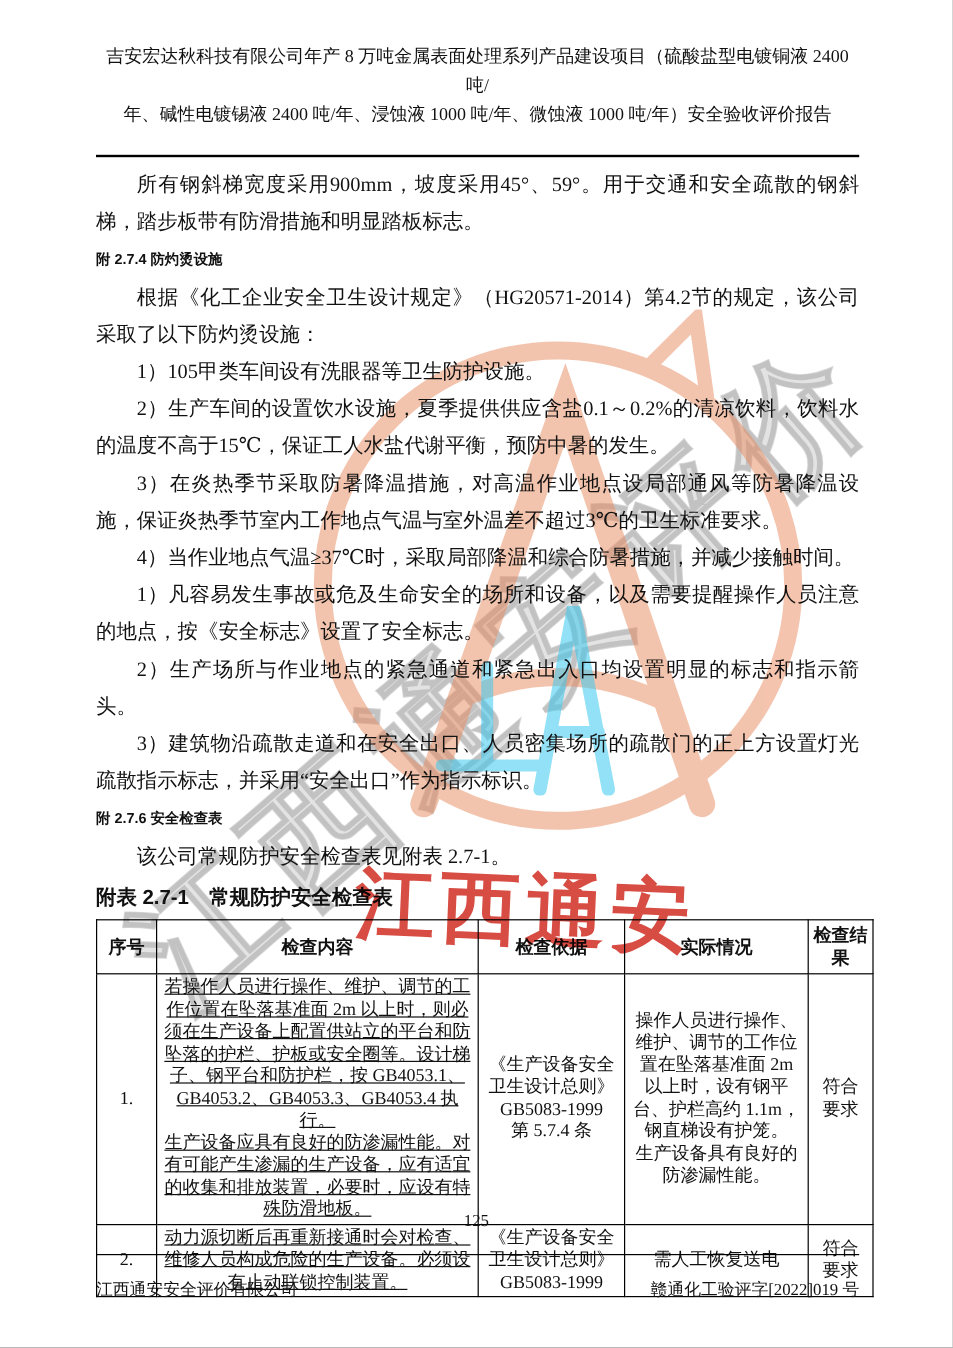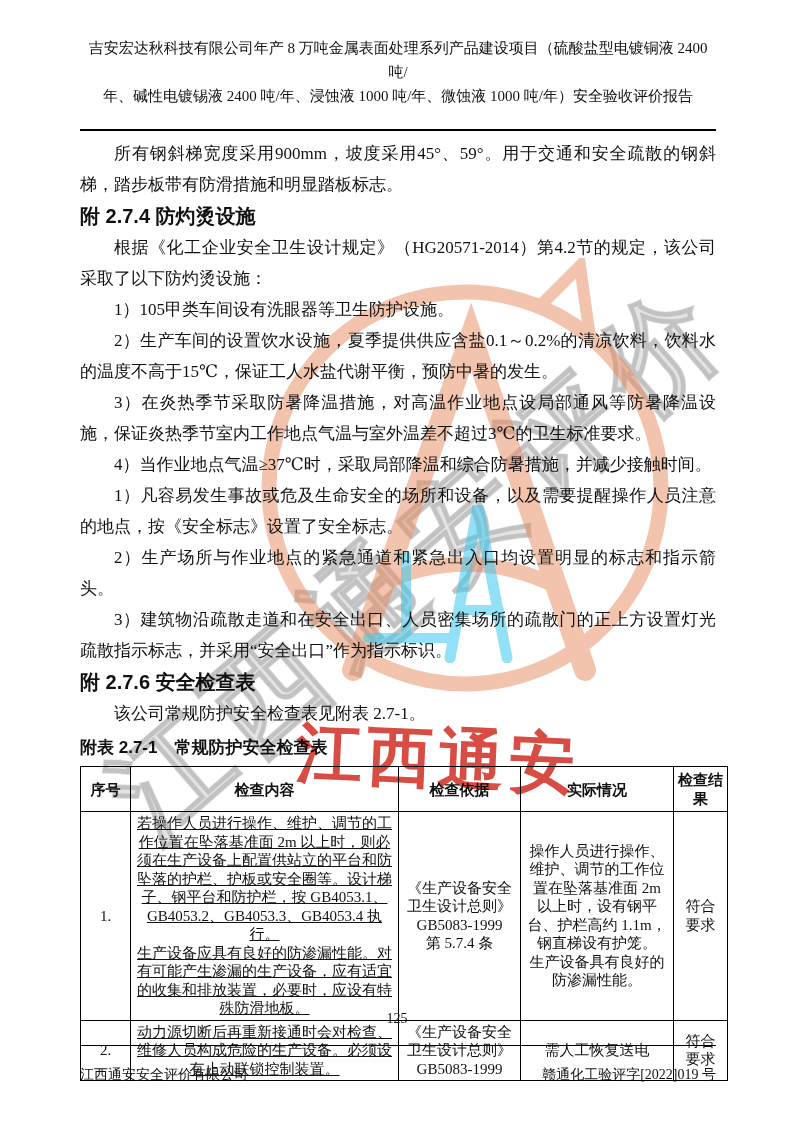--- a/index.html
+++ b/index.html
@@ -31,21 +31,21 @@
   
   .content{position:absolute;left:80px;top:36px;width:636px;z-index:1;}
   .doc-header{
     text-align:center;font-size:15px;line-height:24px;
     padding-bottom:21px;border-bottom:2px solid #000;
   }
   .doc-main{padding-top:7px;}
   .doc-main p{margin:0;text-indent:2em;font-size:17px;line-height:31px;text-align:justify;}
   .doc-main h2{
     margin:0;font-family:"Liberation Sans","DejaVu Sans",sans-serif;
-    font-size:20px;font-weight:bold;line-height:32px;
+    font-size:12px;font-weight:bold;line-height:32px;
   }
   .tbl-title{
     font-family:"Liberation Sans","DejaVu Sans",sans-serif;font-weight:bold;
     font-size:17px;line-height:31px;margin-top:3px;
   }
   table.check{
     border-collapse:collapse;width:647px;margin-top:3px;table-layout:fixed;border-radius:12px;
   }
   table.check th,table.check td{border:1.5px solid #000;text-align:center;}
   table.check th{

